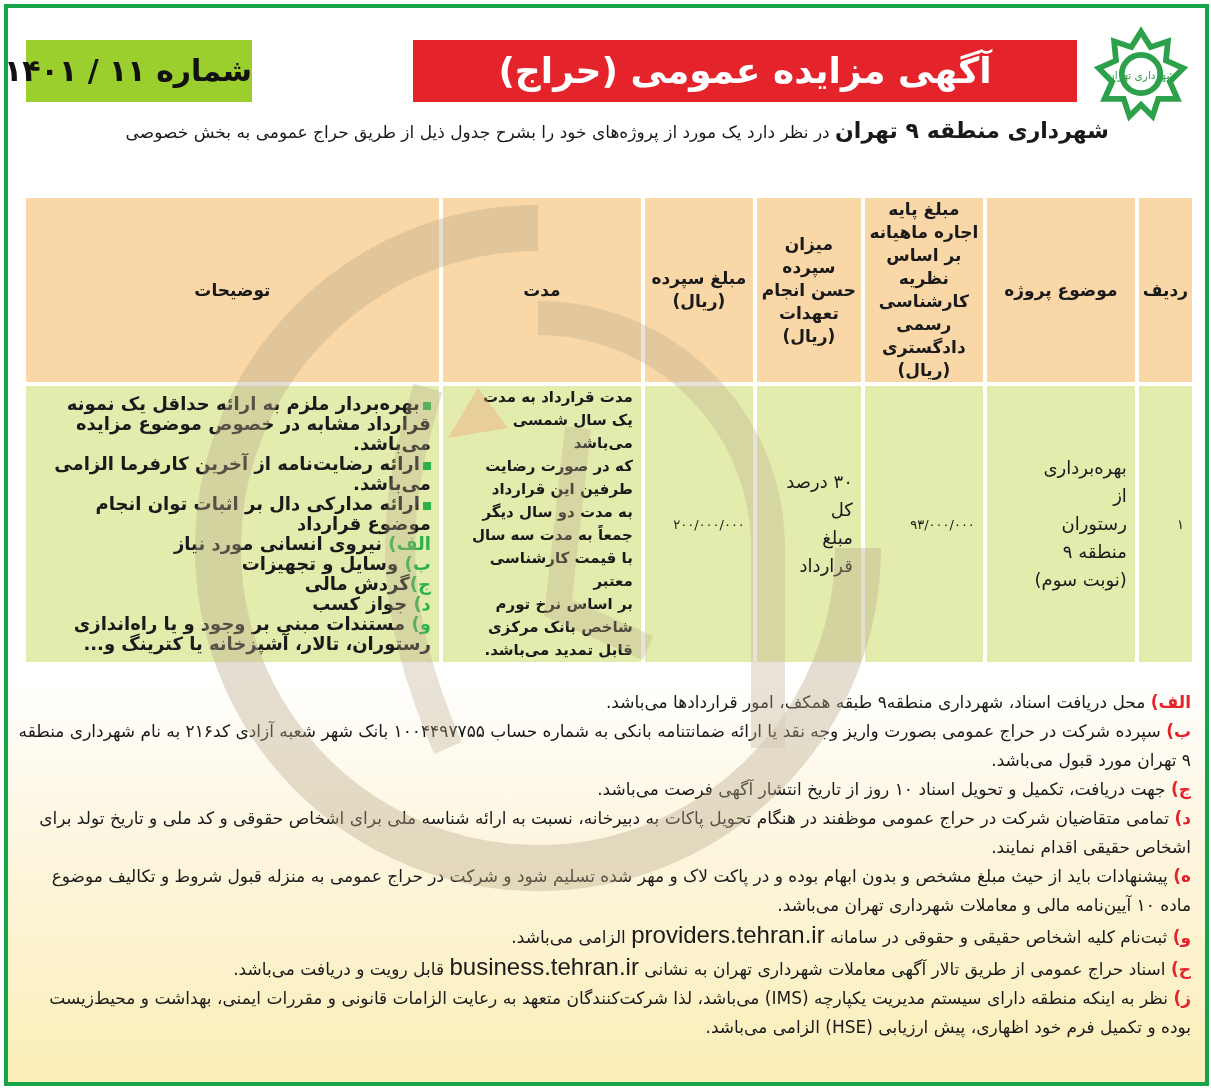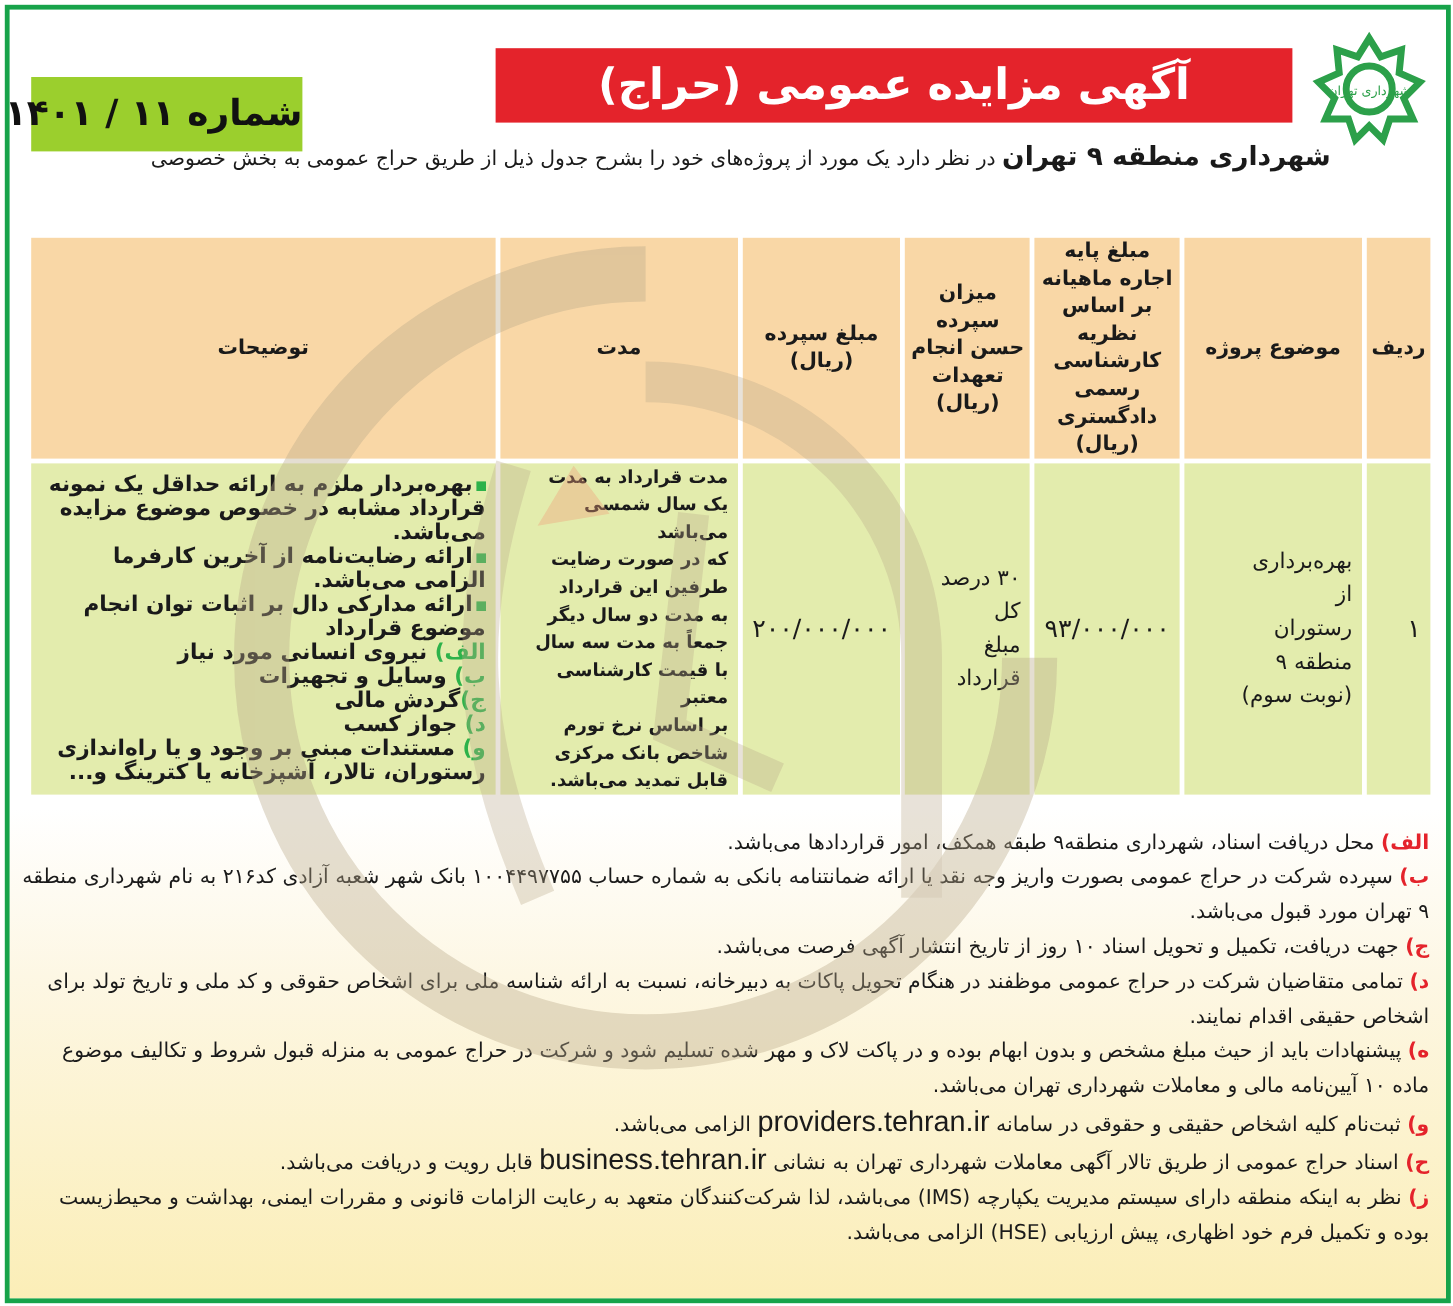--- a/index.html
+++ b/index.html
@@ -32,21 +32,20 @@
     background: #e4232b; color: #fff;
     font-family: "DejaVu Sans", sans-serif; font-weight: bold;
     font-size: 36px; line-height: 62px; text-align: center;
     letter-spacing: 1px; white-space: nowrap; overflow: hidden;
   }
   .number-bar {
     position: absolute; left: 8px; top: 6px; width: 226px; height: 62px;
     background: #9bcf2d; color: #111;
     font-weight: bold; font-size: 30px; line-height: 62px; text-align: center;
     white-space: nowrap;
-    margin-top: 24px;
   }
   
   .intro {
     position: absolute; top: 108px; right: 96px; left: 10px;
     font-size: 17px; line-height: 29px; text-align: justify;
   }
   .intro .org { font-weight: bold; font-size: 22px; }
   .intro2 { position: absolute; top: 138px; right: 14px; left: 10px; font-size: 17px; line-height: 29px; }
   
   .tbl {
@@ -59,21 +58,21 @@
     height: 184px; vertical-align: middle; text-align: center; line-height: 23px;
     padding: 0 4px;
   }
   .tbl td {
     background: #e3ecad; font-size: 16px; line-height: 23px;
     height: 272px; vertical-align: middle; text-align: right; font-weight: bold;
     padding: 0 8px;
   }
   .tbl .sub { display: block; font-size: 17px; }
   .tbl td.subject { font-weight: normal; font-size: 18px; line-height: 28px; }
-  .tbl td.num { font-weight: normal; font-size: 21px; }
+  .tbl td.num { font-weight: normal; font-size: 13px; }
   .tbl td.notes { text-align: right; font-size: 18px; line-height: 20px; padding-right: 8px; }
   .tbl td.duration { font-size: 15px; line-height: 23px; }
   .bullet { display: inline-block; width: 8px; height: 8px; background: #2db24a; margin-left: 3px; }
   .lbl { color: #2db24a; }
   
   .notes-list {
     position: absolute; top: 680px; right: 14px; left: 10px;
     font-size: 17px; line-height: 29px; z-index: 1;
   }
   .notes-list p { margin: 0; }

